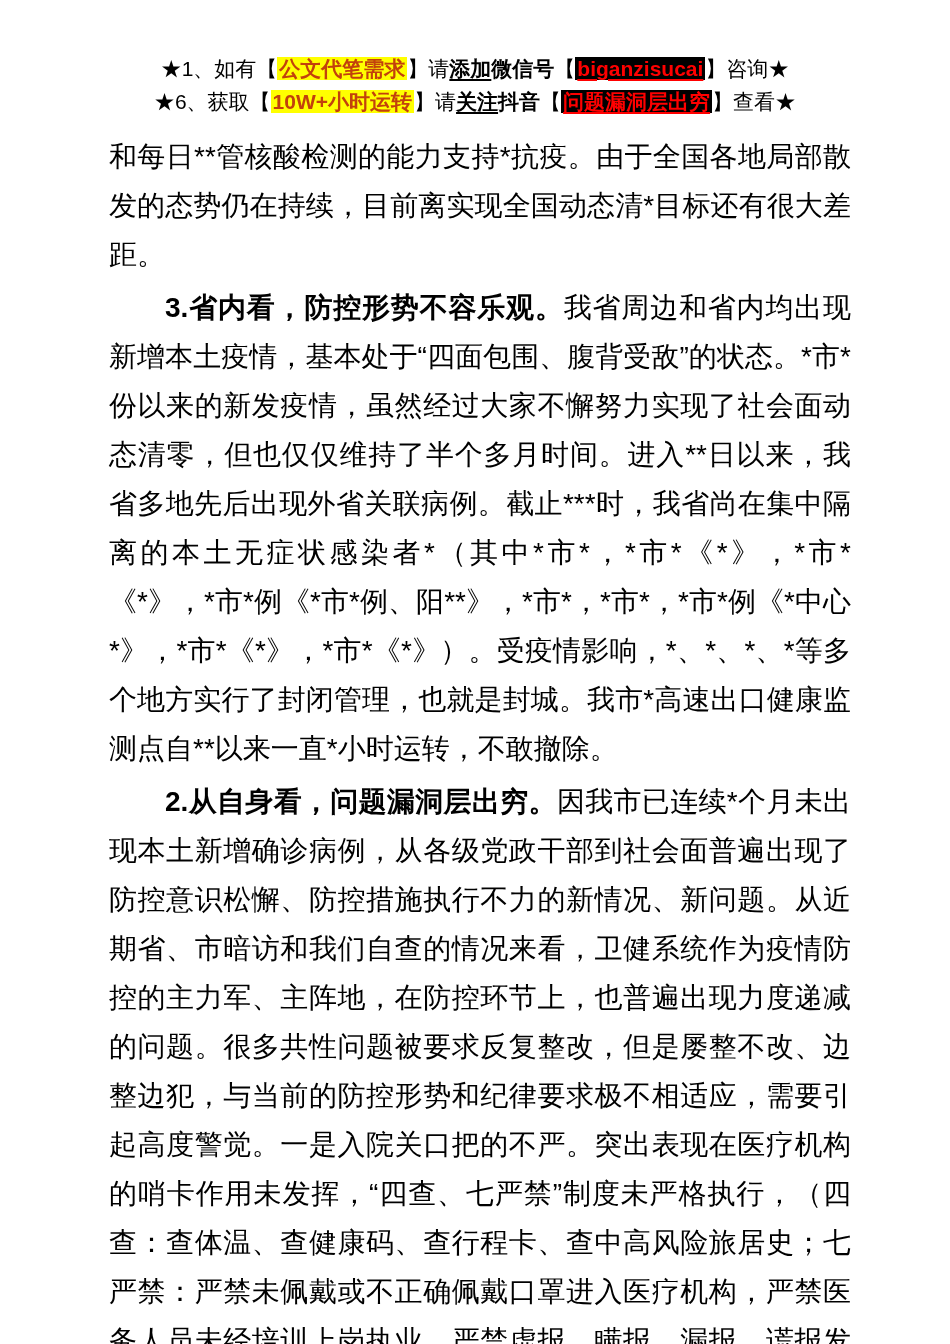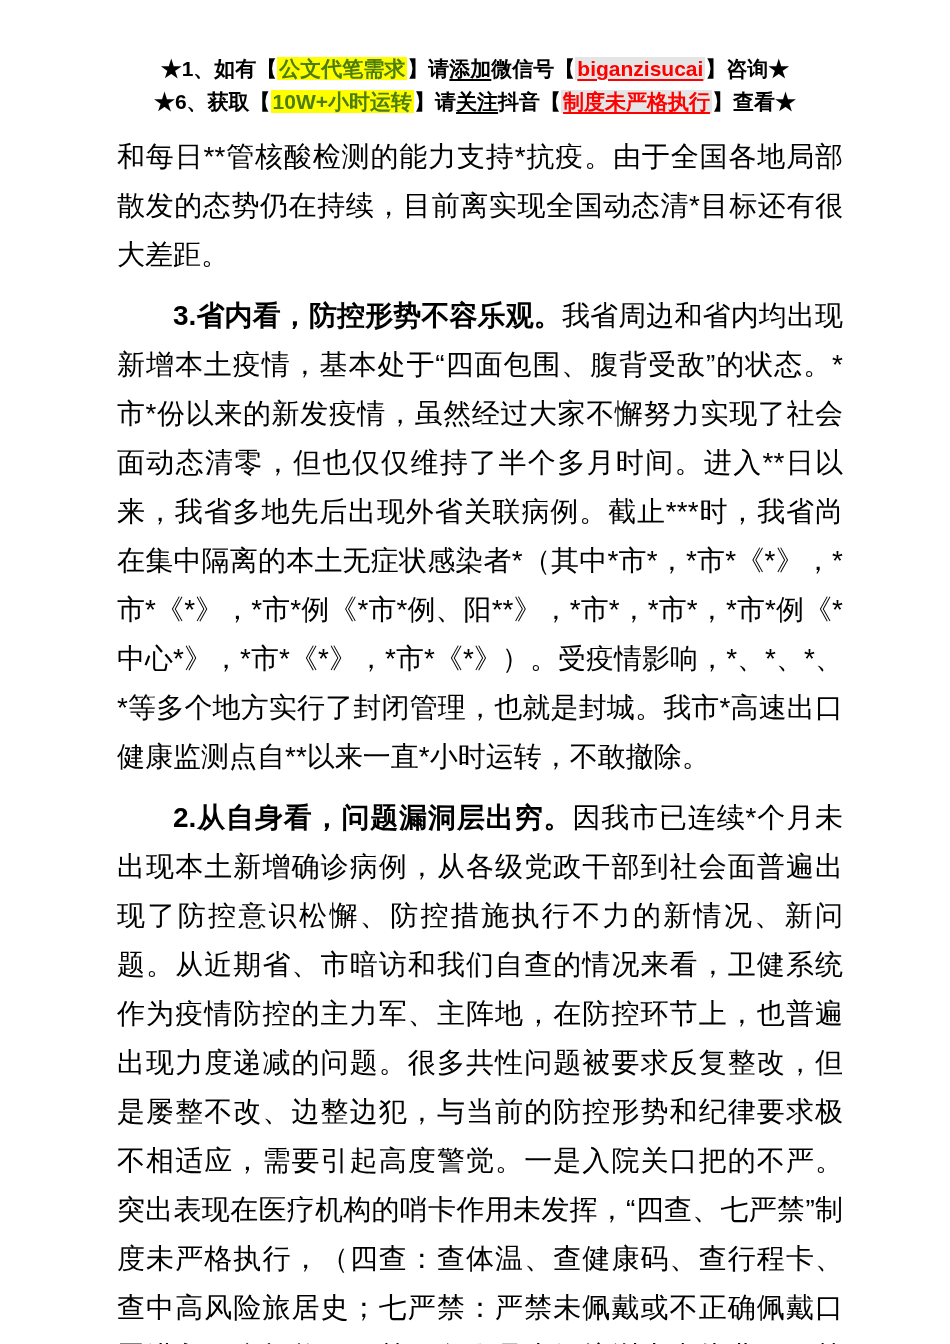--- a/index.html
+++ b/index.html
@@ -23,66 +23,66 @@
     text-align: center;
   }
   .banner-top { padding-top: 52px; }
   .banner-line {
     font-size: 21px;
     line-height: 33px;
     font-weight: 700;
     color: #000000;
     white-space: nowrap;
   }
-  .seg { font-weight: 700; }
+  .seg { font-weight: 400; }
   .seg-reg { font-weight: 700; }
   .seg-u {
     font-weight: 700;
     text-decoration: underline;
     text-underline-offset: 3px;
     text-decoration-thickness: 2px;
     text-align: right;
   }
   .seg-hl {
     font-weight: 700;
     background: #ffff00;
-    color: #4d7c0f;
+    color: #c2410c;
     padding: 0 2px;
   }
   .seg-hl-u {
     font-weight: 700;
-    background: #e5e5e5;
+    background: #000000;
     color: #ff0000;
     padding: 0 2px;
     text-decoration: underline;
     text-underline-offset: 3px;
     text-decoration-thickness: 2px;
   }
   .body-text {
     margin: 14px 95px 0 105px;
     font-size: 28px;
     line-height: 49px;
     text-align: justify;
     color: #000000;
   }
-  .para { margin: 12px; }
+  .para { margin: 4px; }
   .para.indent { text-indent: 56px; }
   .lead { font-weight: 700; }
 </style>
 </head>
 <body>
 
 <div class="page">
 
   <div class="banner banner-top">
     <div class="banner-line">
       <span class="seg">★1、如有【</span><span class="seg-hl">公文代笔需求</span><span class="seg">】请</span><span class="seg-u">添加</span><span class="seg-reg">微信号</span><span class="seg">【</span><span class="seg-hl-u">biganzisucai</span><span class="seg">】咨询★</span>
     </div>
     <div class="banner-line">
-      <span class="seg">★6、获取【</span><span class="seg-hl">10W+小时运转</span><span class="seg">】请</span><span class="seg-u">关注</span><span class="seg-reg">抖音</span><span class="seg">【</span><span class="seg-hl-u">制度未严格执行</span><span class="seg">】查看★</span>
+      <span class="seg">★6、获取【</span><span class="seg-hl">10W+小时运转</span><span class="seg">】请</span><span class="seg-u">关注</span><span class="seg-reg">抖音</span><span class="seg">【</span><span class="seg-hl-u">问题漏洞层出穷</span><span class="seg">】查看★</span>
     </div>
   </div>
 
   <div class="body-text">
     <p class="para"><span>和每日**管核酸检测的能力支持*抗疫。由于全国各地局部散发的态势仍在持续，目前离实现全国动态清*目标还有很大差距。</span></p>
 
     <p class="para indent"><b class="lead">3.省内看，防控形势不容乐观。</b><span>我省周边和省内均出现新增本土疫情，基本处于“四面包围、腹背受敌”的状态。*市*份以来的新发疫情，虽然经过大家不懈努力实现了社会面动态清零，但也仅仅维持了半个多月时间。进入**日以来，我省多地先后出现外省关联病例。截止***时，我省尚在集中隔离的本土无症状感染者*（其中*市*，*市*《*》，*市*《*》，*市*例《*市*例、阳**》，*市*，*市*，*市*例《*中心*》，*市*《*》，*市*《*》）。受疫情影响，*、*、*、*等多个地方实行了封闭管理，也就是封城。我市*高速出口健康监测点自**以来一直*小时运转，不敢撤除。</span></p>
 
     <p class="para indent"><b class="lead">2.从自身看，问题漏洞层出穷。</b><span>因我市已连续*个月未出现本土新增确诊病例，从各级党政干部到社会面普遍出现了防控意识松懈、防控措施执行不力的新情况、新问题。从近期省、市暗访和我们自查的情况来看，卫健系统作为疫情防控的主力军、主阵地，在防控环节上，也普遍出现力度递减的问题。很多共性问题被要求反复整改，但是屡整不改、边整边犯，与当前的防控形势和纪律要求极不相适应，需要引起高度警觉。一是入院关口把的不严。突出表现在医疗机构的哨卡作用未发挥，“四查、七严禁”制度未严格执行，（四查：查体温、查健康码、查行程卡、查中高风险旅居史；七严禁：严禁未佩戴或不正确佩戴口罩进入医疗机构，严禁医务人员未经培训上岗执业，严禁虚报、瞒报、漏报、谎报发热患者信息，严</span></p>
   </div>

